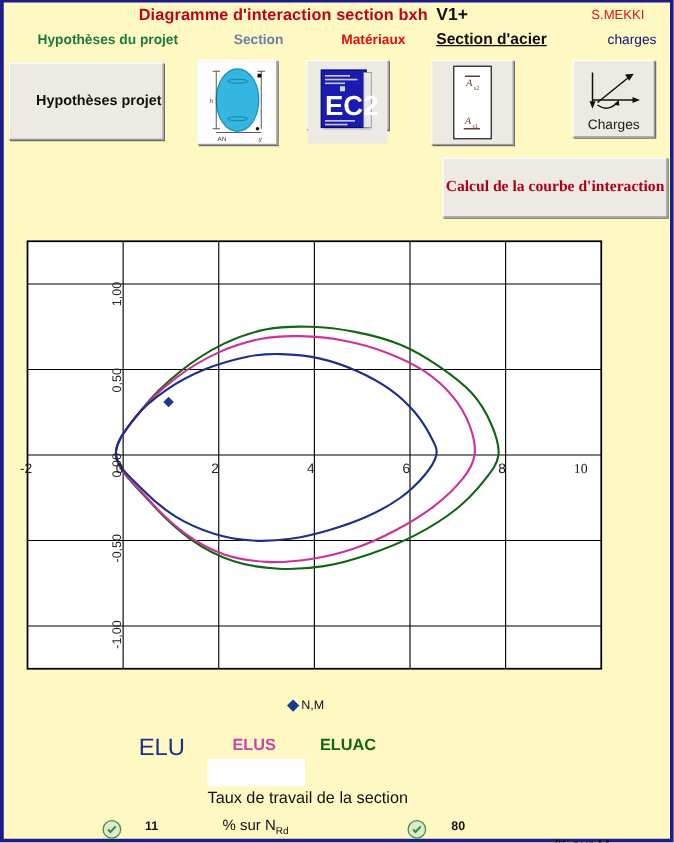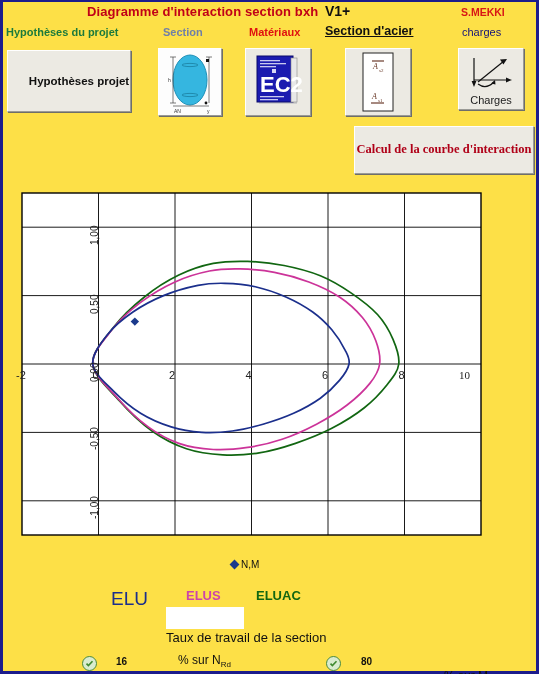--- a/index.html
+++ b/index.html
@@ -10,37 +10,38 @@
     overflow:hidden;
     position:relative;
   }
   .app{
     position:absolute;inset:0;
     border-left:3px solid #1c1c8c;
     border-right:3px solid #1c1c8c;
     border-bottom:3px solid #1c1c8c;
     border-top:2px solid #1c1c8c;
     box-sizing:border-box;
-    background:#fde047;
+    background:#fef9c3;
+    padding-left:24px;
   }
 
   
   .hdr{position:relative;height:42px;}
   .hdr-title{
     position:absolute;left:84px;top:2px;
     font-size:13px;font-weight:bold;color:#c00018;
     letter-spacing:.1px;
   }
   .hdr-ver{
     position:absolute;left:322px;top:1px;
     font-size:14px;font-weight:bold;color:#101010;
   }
   .hdr-author{
     position:absolute;left:446px;top:4px;
-    font-size:10.5px;font-weight:bold;color:#d81616;margin-left:12px;
+    font-size:10.5px;font-weight:normal;color:#d81616;
   }
   .lbl-hyp{
     position:absolute;left:3px;top:24px;
     font-size:11px;font-weight:bold;color:#1c7a3c;
   }
   .lbl-section{
     position:absolute;left:160px;top:24px;
     font-size:11px;font-weight:bold;color:#6f7fa8;
   }
   .lbl-mat{
@@ -65,21 +66,21 @@
     border-left:1px solid #ffffff;
     border-right:1px solid #9a9a96;
     border-bottom:1px solid #9a9a96;
     box-shadow:1px 1px 0 #6e6e6a;
     box-sizing:border-box;
   }
   #btn-hyp{left:4px;top:6px;width:124px;height:62px;
     display:flex;align-items:center;justify-content:center;}
   #btn-hyp span{font-size:11.5px;font-weight:bold;color:#101010;margin-left:20px;}
   #btn-section{left:155px;top:4px;width:64px;height:68px;}
-  #btn-mat{left:242px;top:4px;width:66px;height:68px;}
+  #btn-mat{left:242px;top:4px;width:66px;height:56px;}
   #btn-acier{left:342px;top:4px;width:66px;height:68px;}
   #btn-charges{left:455px;top:4px;width:66px;height:62px;
     display:flex;flex-direction:column;align-items:center;justify-content:flex-end;padding-bottom:3px;}
   #btn-charges .clabel{font-size:11px;color:#202020;}
 
   
   #btn-calcul{
     position:absolute;left:351px;top:124px;width:180px;height:48px;
     display:flex;align-items:center;justify-content:center;text-align:center;
     background:#eceae3;
@@ -272,21 +273,21 @@
   <div class="whitebox"></div>
 
   <div class="taux">Taux de travail de la section</div>
 
   <div class="statrow">
     <div class="ok-icon" style="left:79px;top:4px;">
       <svg width="9" height="9" viewBox="0 0 9 9">
           <path d="M1.5 4.6 L3.4 6.6 L7.5 2.2" stroke="#3f8a30" stroke-width="1.6" fill="none"></path>
         </svg>
     </div>
-    <div class="stat-val" style="left:113px;top:4px;">16</div>
+    <div class="stat-val" style="left:113px;top:4px;">11</div>
     <div class="stat-txt" style="left:175px;top:1px;"><span>% sur N</span><span class="sub">Rd</span></div>
 
     <div class="ok-icon" style="left:323px;top:4px;">
       <svg width="9" height="9" viewBox="0 0 9 9">
           <path d="M1.5 4.6 L3.4 6.6 L7.5 2.2" stroke="#3f8a30" stroke-width="1.6" fill="none"></path>
         </svg>
     </div>
     <div class="stat-val" style="left:358px;top:4px;">80</div>
     <div class="stat-txt" style="left:441px;top:1px;margin-top:16px;"><span>% sur M</span><span class="sub">Rd</span></div>
   </div>

